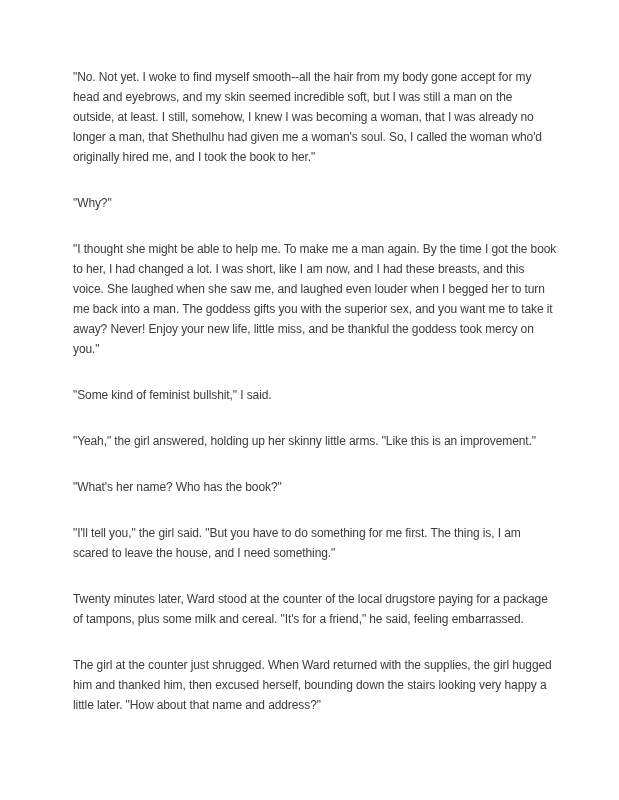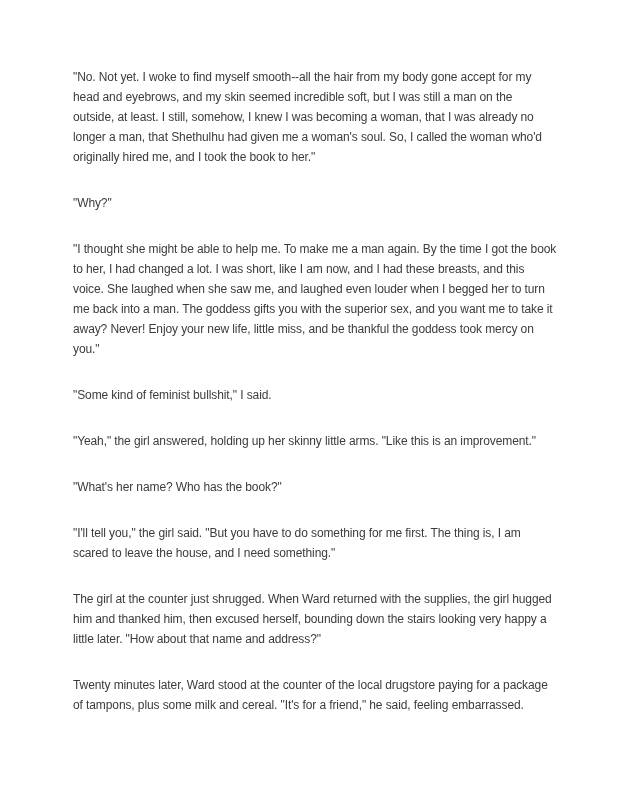--- a/index.html
+++ b/index.html
@@ -44,18 +44,18 @@
 to her, I had changed a lot. I was short, like I am now, and I had these breasts, and this
 voice. She laughed when she saw me, and laughed even louder when I begged her to turn
 me back into a man. The goddess gifts you with the superior sex, and you want me to take it
 away? Never! Enjoy your new life, little miss, and be thankful the goddess took mercy on
 you."</p>
   <p>"Some kind of feminist bullshit," I said.</p>
   <p>"Yeah," the girl answered, holding up her skinny little arms. "Like this is an improvement."</p>
   <p>"What's her name? Who has the book?"</p>
   <p>"I'll tell you," the girl said. "But you have to do something for me first. The thing is, I am
 scared to leave the house, and I need something."</p>
+  <p>Twenty minutes later, Ward stood at the counter of the local drugstore paying for a package
+of tampons, plus some milk and cereal. "It's for a friend," he said, feeling embarrassed.</p>
   <p>The girl at the counter just shrugged. When Ward returned with the supplies, the girl hugged
 him and thanked him, then excused herself, bounding down the stairs looking very happy a
 little later. "How about that name and address?"</p>
-  <p>Twenty minutes later, Ward stood at the counter of the local drugstore paying for a package
-of tampons, plus some milk and cereal. "It's for a friend," he said, feeling embarrassed.</p>
 </div>
 
 </body></html>

